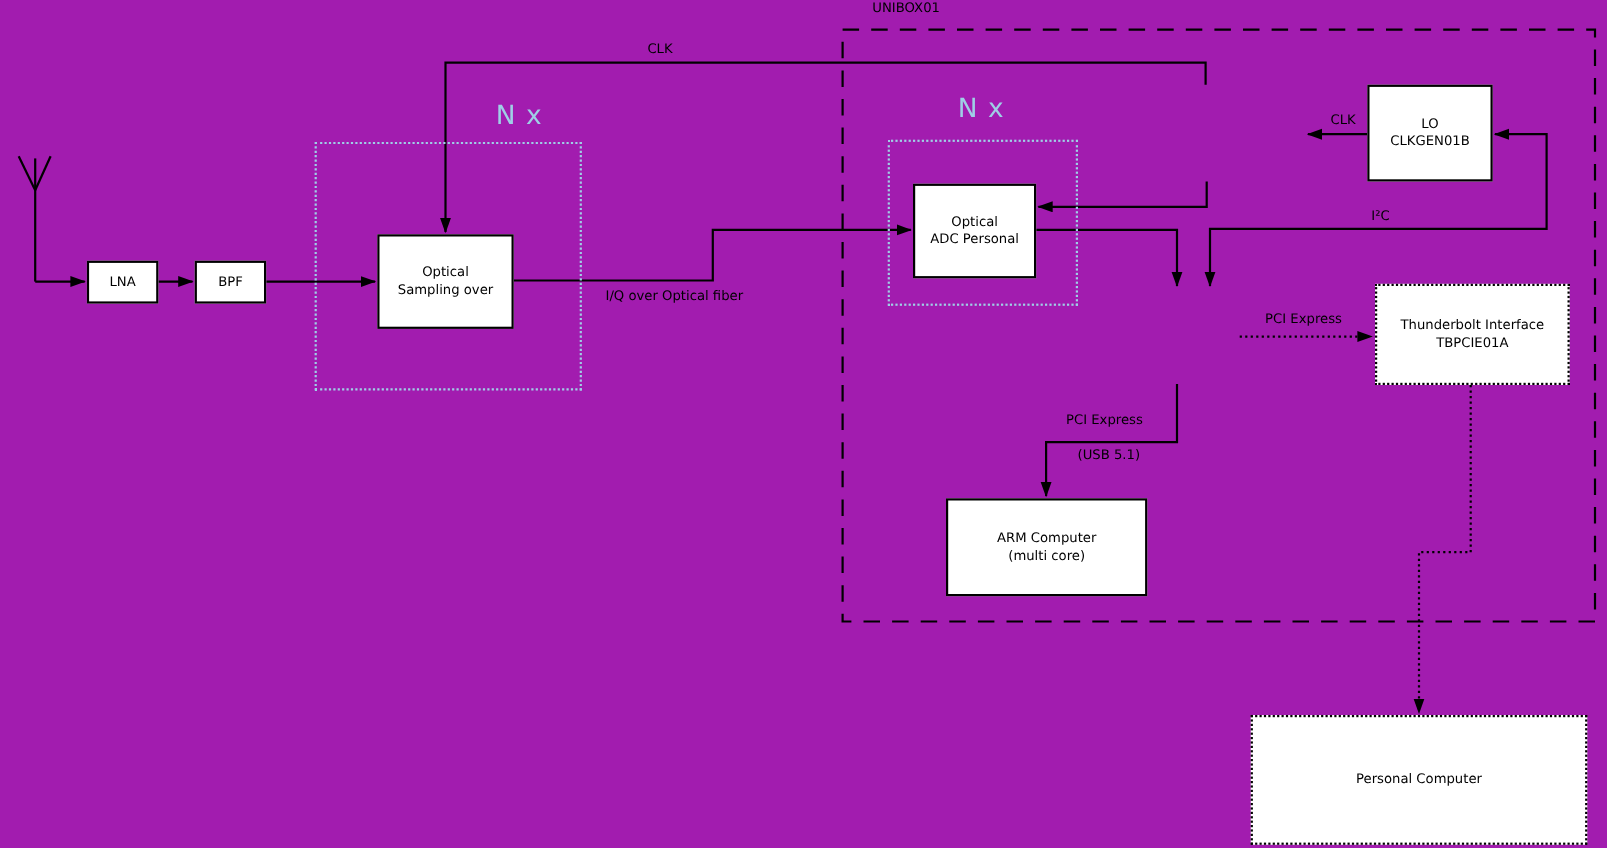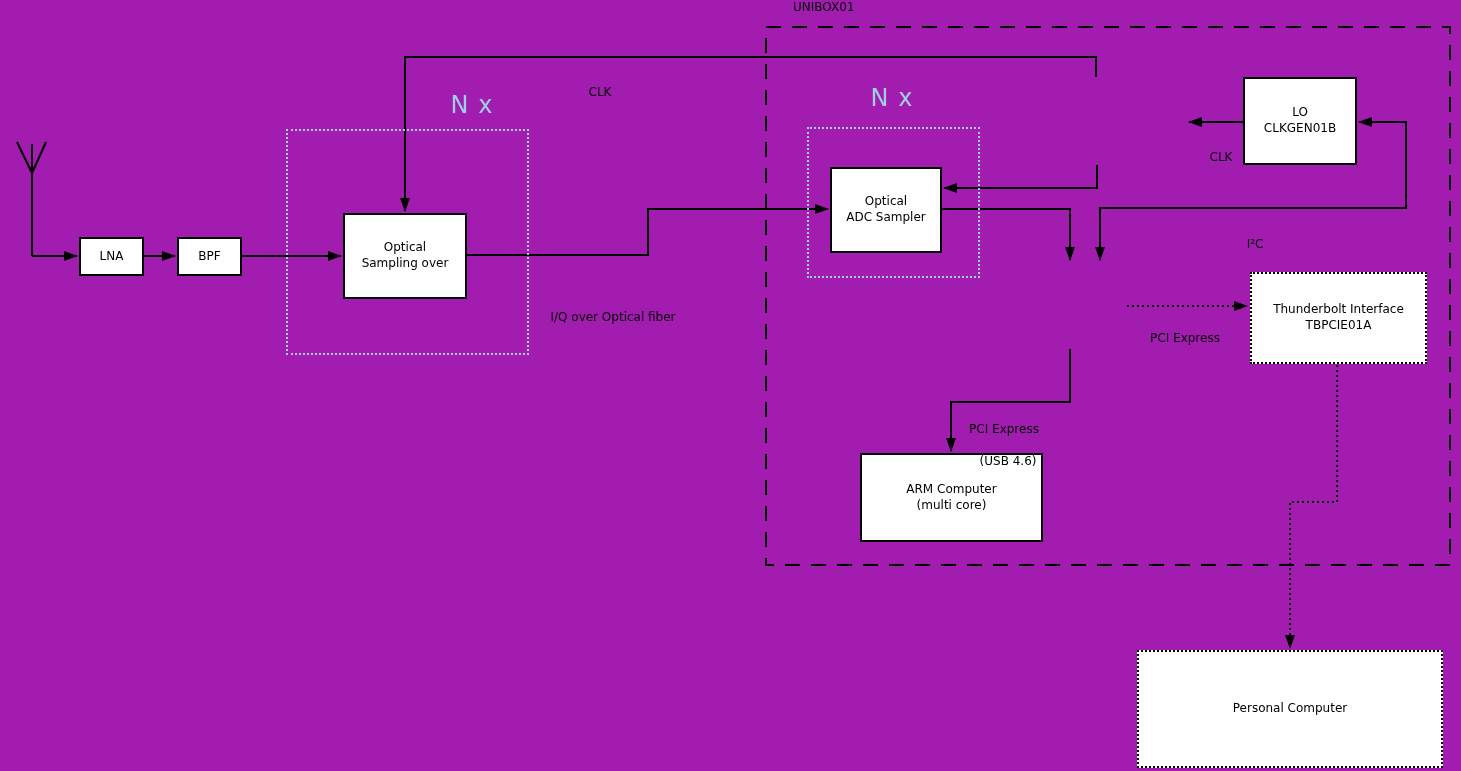--- a/index.html
+++ b/index.html
@@ -28,21 +28,20 @@
     border:2px dotted var(--accent,#9fcfe6);
     box-sizing:border-box;
     background:transparent;
   }
   .wire-label{
     position:absolute;
     font-size:12px;
     white-space:nowrap;
     transform:translateX(-50%);
     background:transparent;
-    margin-top:48px;
   }
   .nx{
     position:absolute;
     font-size:24px;
     color:var(--accent,#9fcfe6);
     letter-spacing:1px;
     transform:translateX(-50%);
     white-space:nowrap;
   }
   .unibox-title{
@@ -111,45 +110,45 @@
     <span>BPF</span>
   </div>
 
   <div class="box" style="left:343px;top:213px;width:124px;height:86px;">
     <span>Optical</span>
     <span>Sampling over</span>
   </div>
 
   <div class="box" style="left:830px;top:167px;width:112px;height:86px;">
     <span>Optical</span>
-    <span>ADC Sampler</span>
+    <span>ADC Personal</span>
   </div>
 
 
   <div class="box" style="left:1243px;top:77px;width:114px;height:88px;">
     <span>LO</span>
     <span>CLKGEN01B</span>
   </div>
 
 
-  <div class="box dotted" style="left:1250px;top:272px;width:177px;height:92px;">
+  <div class="box dotted" style="left:1250px;top:258px;width:177px;height:92px;">
     <span>Thunderbolt Interface</span>
     <span>TBPCIE01A</span>
   </div>
 
   <div class="box" style="left:860px;top:453px;width:183px;height:89px;">
     <span>ARM Computer</span>
     <span>(multi core)</span>
   </div>
 
   <div class="box dotted" style="left:1137px;top:650px;width:306px;height:118px;">
     <span>Personal Computer</span>
   </div>
 
   <div class="wire-label" style="left:600px;top:37px;">CLK</div>
   <div class="wire-label" style="left:613px;top:262px;text-align:right;">I/Q over Optical fiber</div>
   <div class="wire-label" style="left:1221px;top:102px;">CLK</div>
   <div class="wire-label" style="left:1255px;top:189px;">I²C</div>
   <div class="wire-label" style="left:1185px;top:283px;">PCI Express</div>
   <div class="wire-label" style="left:1004px;top:374px;">PCI Express</div>
-  <div class="wire-label" style="left:1008px;top:406px;">(USB 4.6)</div>
+  <div class="wire-label" style="left:1008px;top:406px;">(USB 5.1)</div>
 
 </div>
 
 </body></html>

